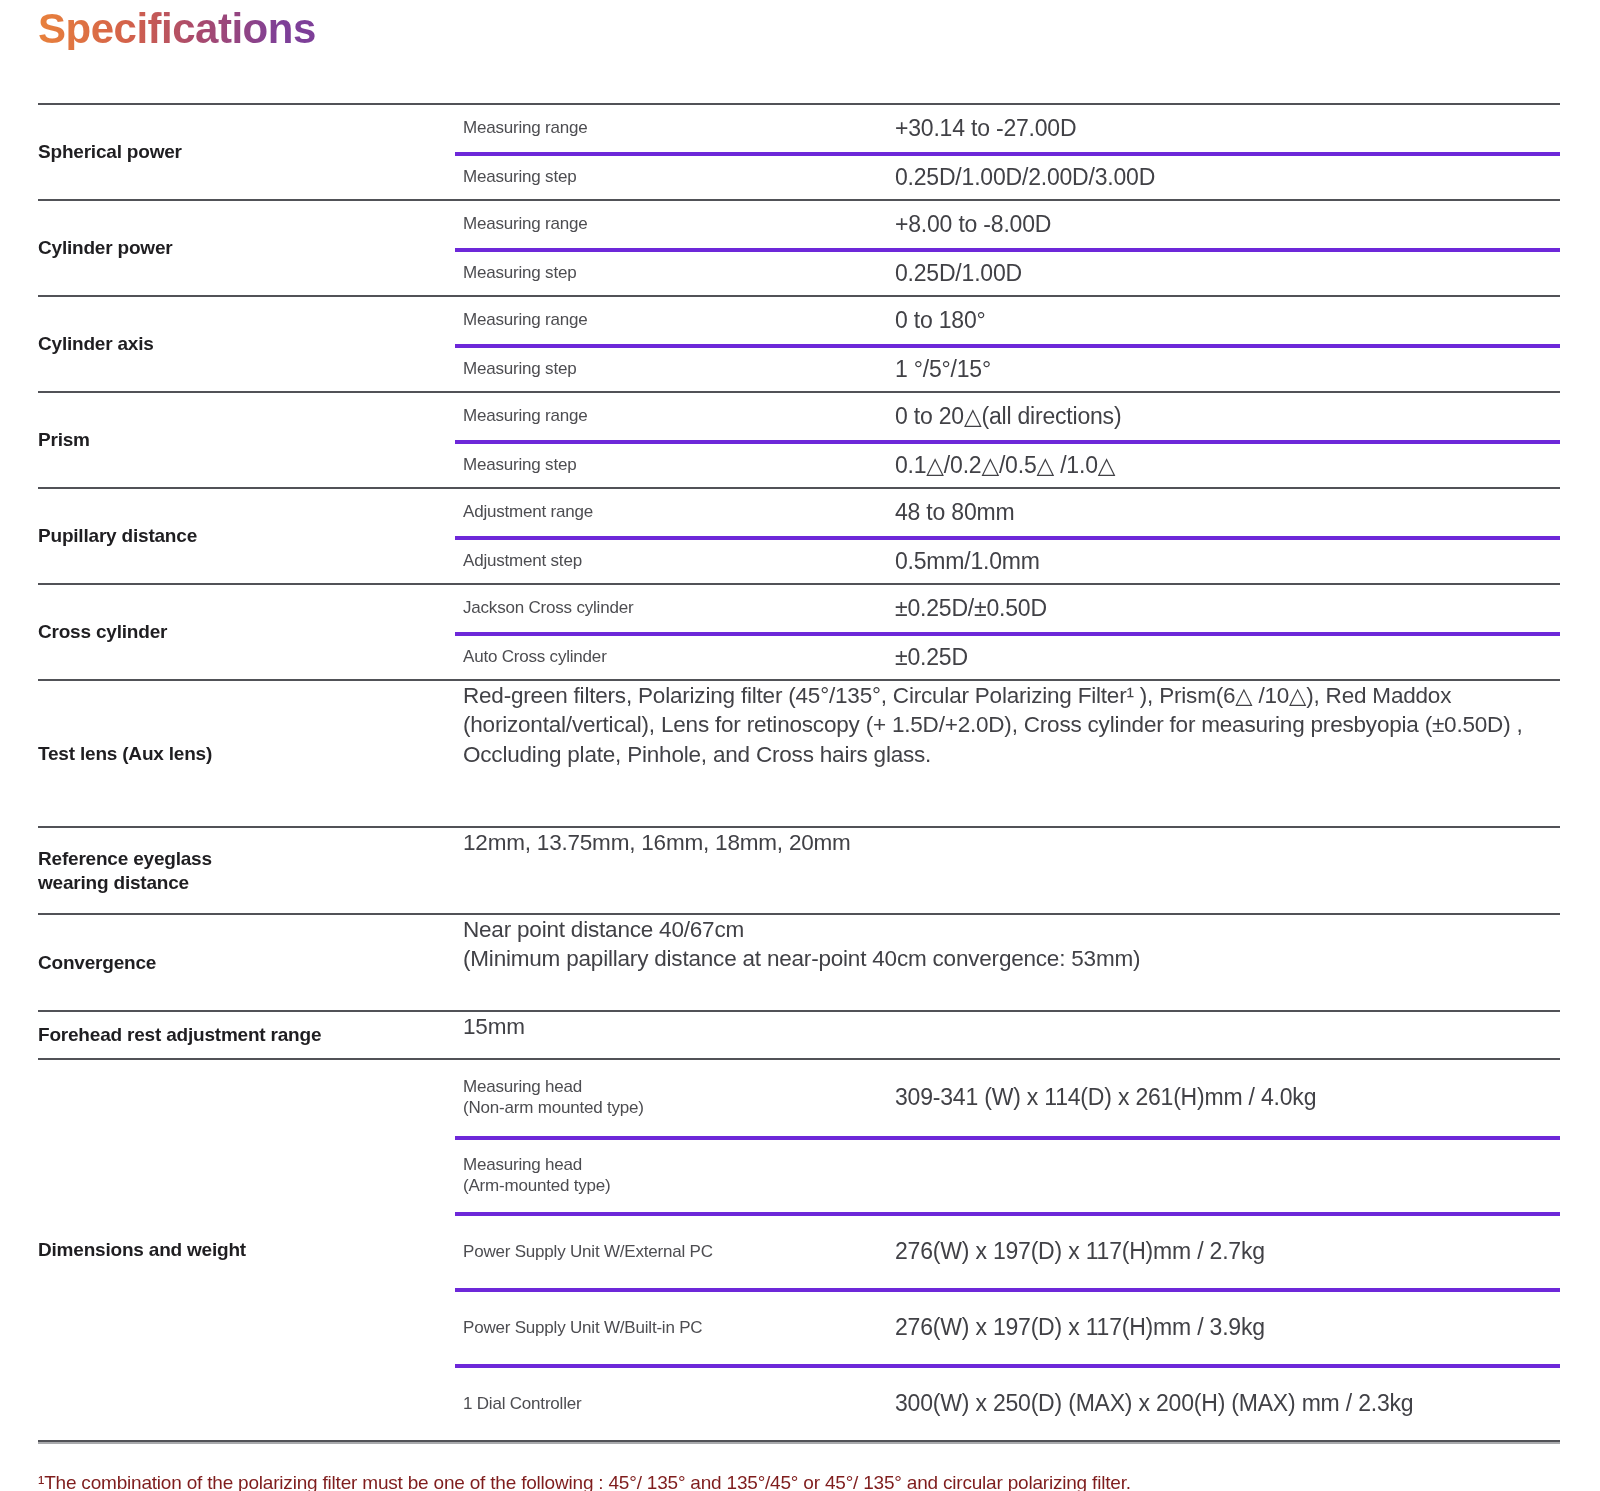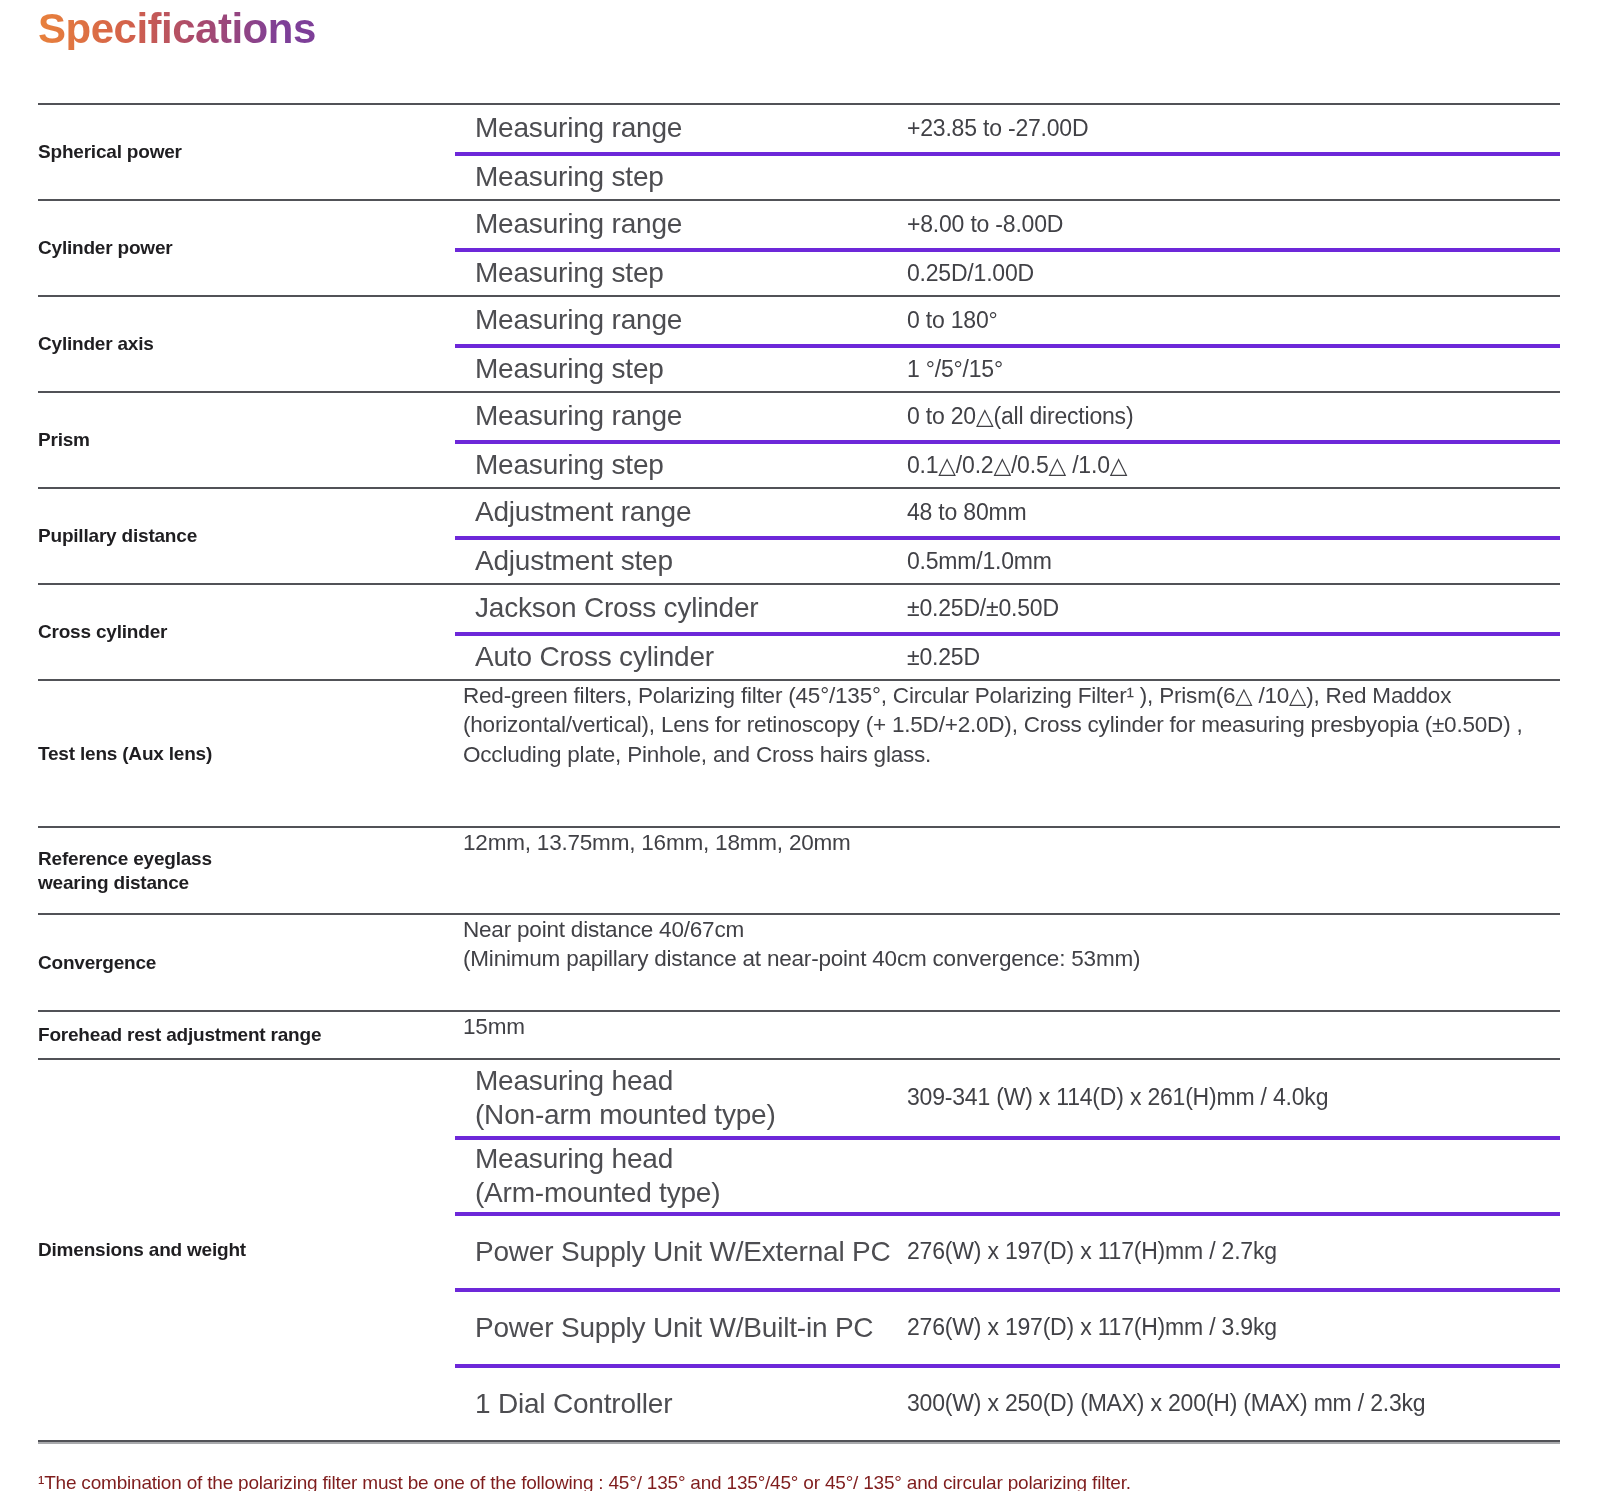--- a/index.html
+++ b/index.html
@@ -53,25 +53,24 @@
     display: flex;
     align-items: center;
     min-height: 47px;
   }
   .subrow + .subrow { border-top: 4px solid #6d28d9; }
   .subrow.tall { min-height: 76px; }
   .sublabel {
     width: 430px;
     flex: 0 0 430px;
     padding-left: 8px;
-    font-size: 28px;
+    font-size: 17px;
     color: #4d4d51;
     white-space: pre-line;
     line-height: 1.22;
-    margin-left: 12px;
   }
   .value {
     flex: 1 1 auto;
     padding-left: 10px;
     font-size: 23px;
     color: #414146;
     white-space: pre-line;
     line-height: 1.3;
   }
   .merged-row {
@@ -110,24 +109,25 @@
 
   <h1 class="page-title">Specifications</h1>
 
   <div class="spec-table">
 
     <div class="group">
       <div class="heading-cell">Spherical power</div>
       <div class="subrows">
         <div class="subrow">
           <div class="sublabel">Measuring range</div>
-          <div class="value">+23.85 to -27.00D</div>
-        </div>
-        <div class="subrow">
-          <div class="sublabel">Measuring step</div>
+          <div class="value">+30.14 to -27.00D</div>
+        </div>
+        <div class="subrow">
+          <div class="sublabel">Measuring step</div>
+          <div class="value">0.25D/1.00D/2.00D/3.00D</div>
         </div>
       </div>
     </div>
 
     <div class="group">
       <div class="heading-cell">Cylinder power</div>
       <div class="subrows">
         <div class="subrow">
           <div class="sublabel">Measuring range</div>
           <div class="value">+8.00 to -8.00D</div>

